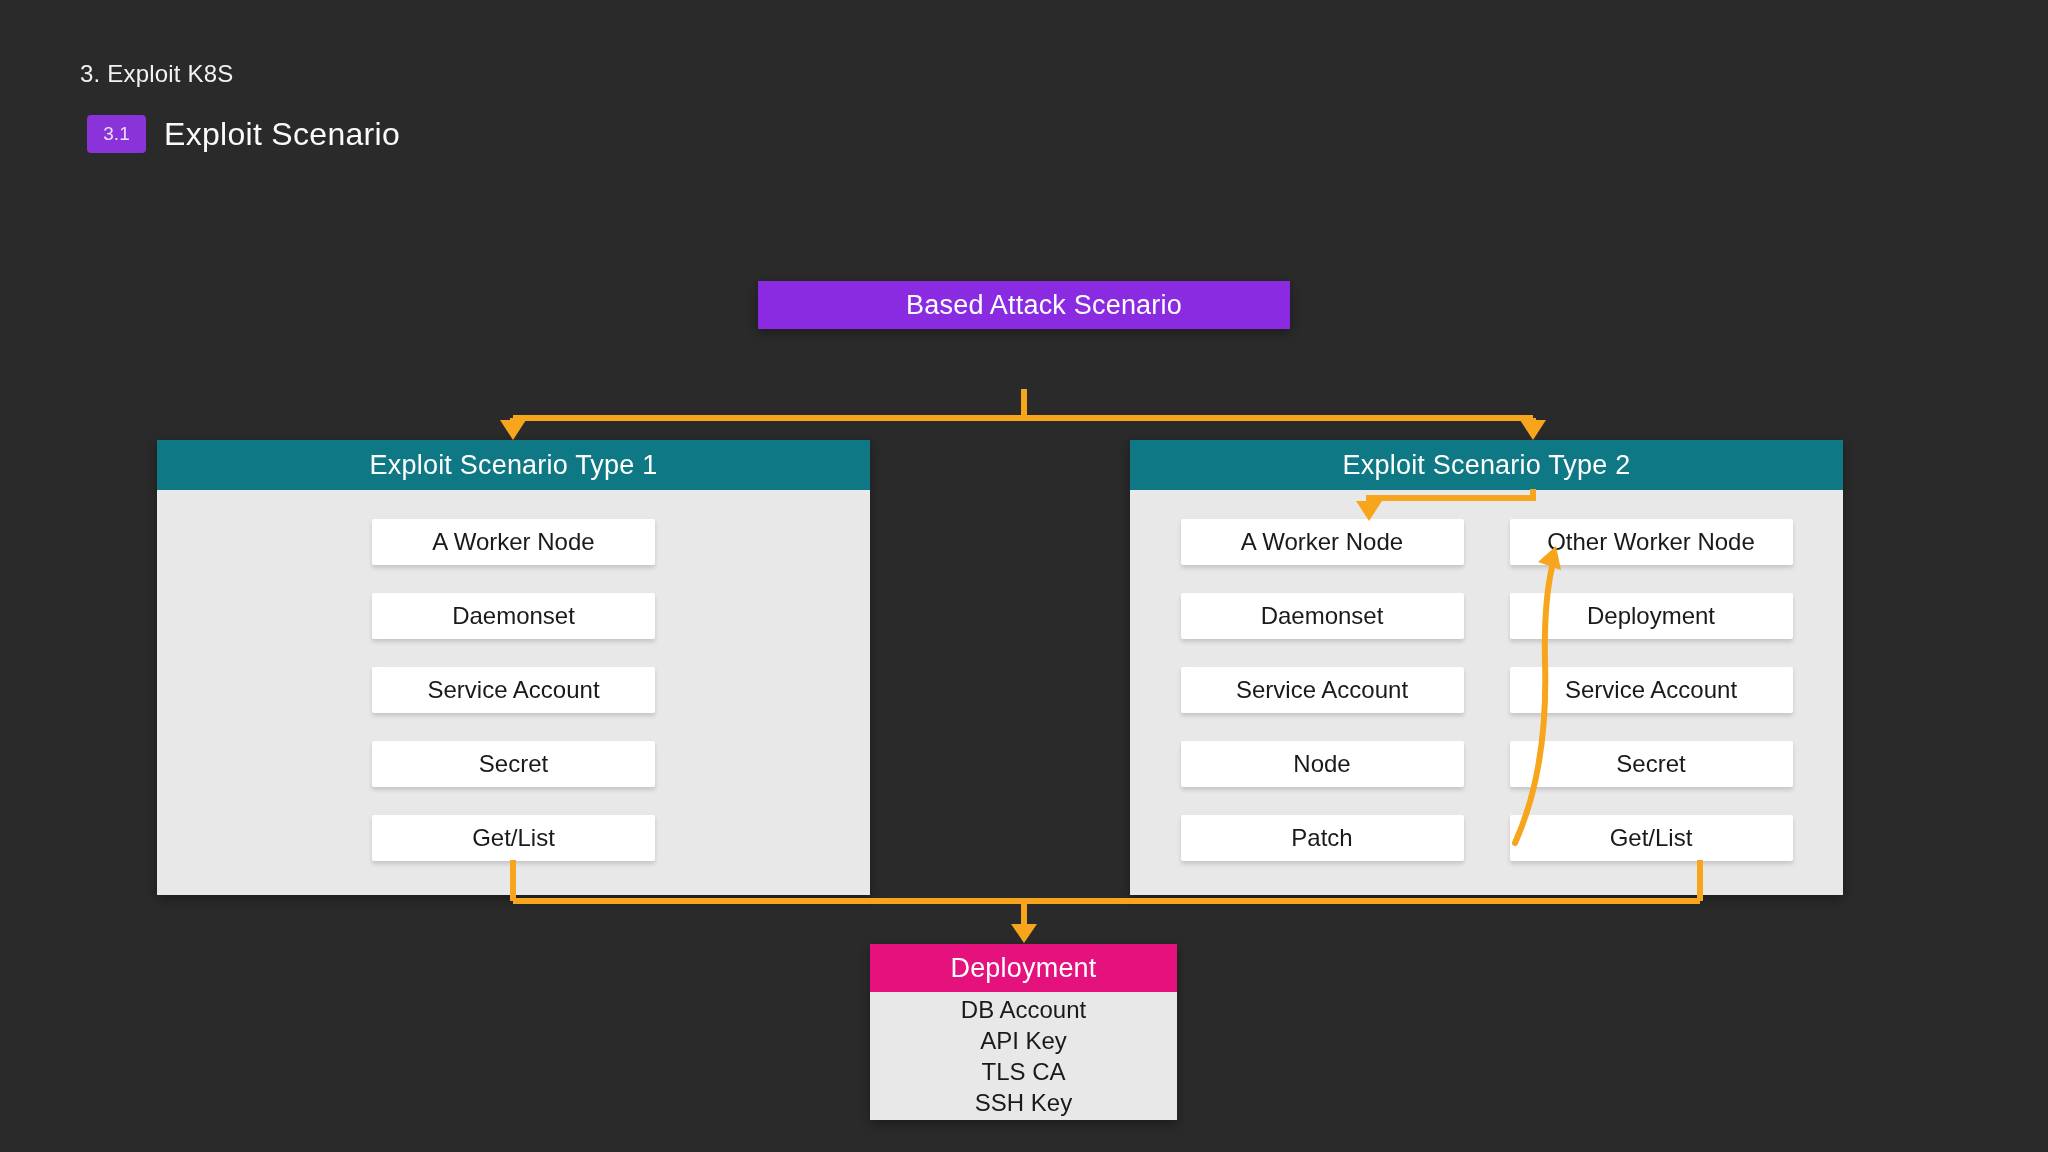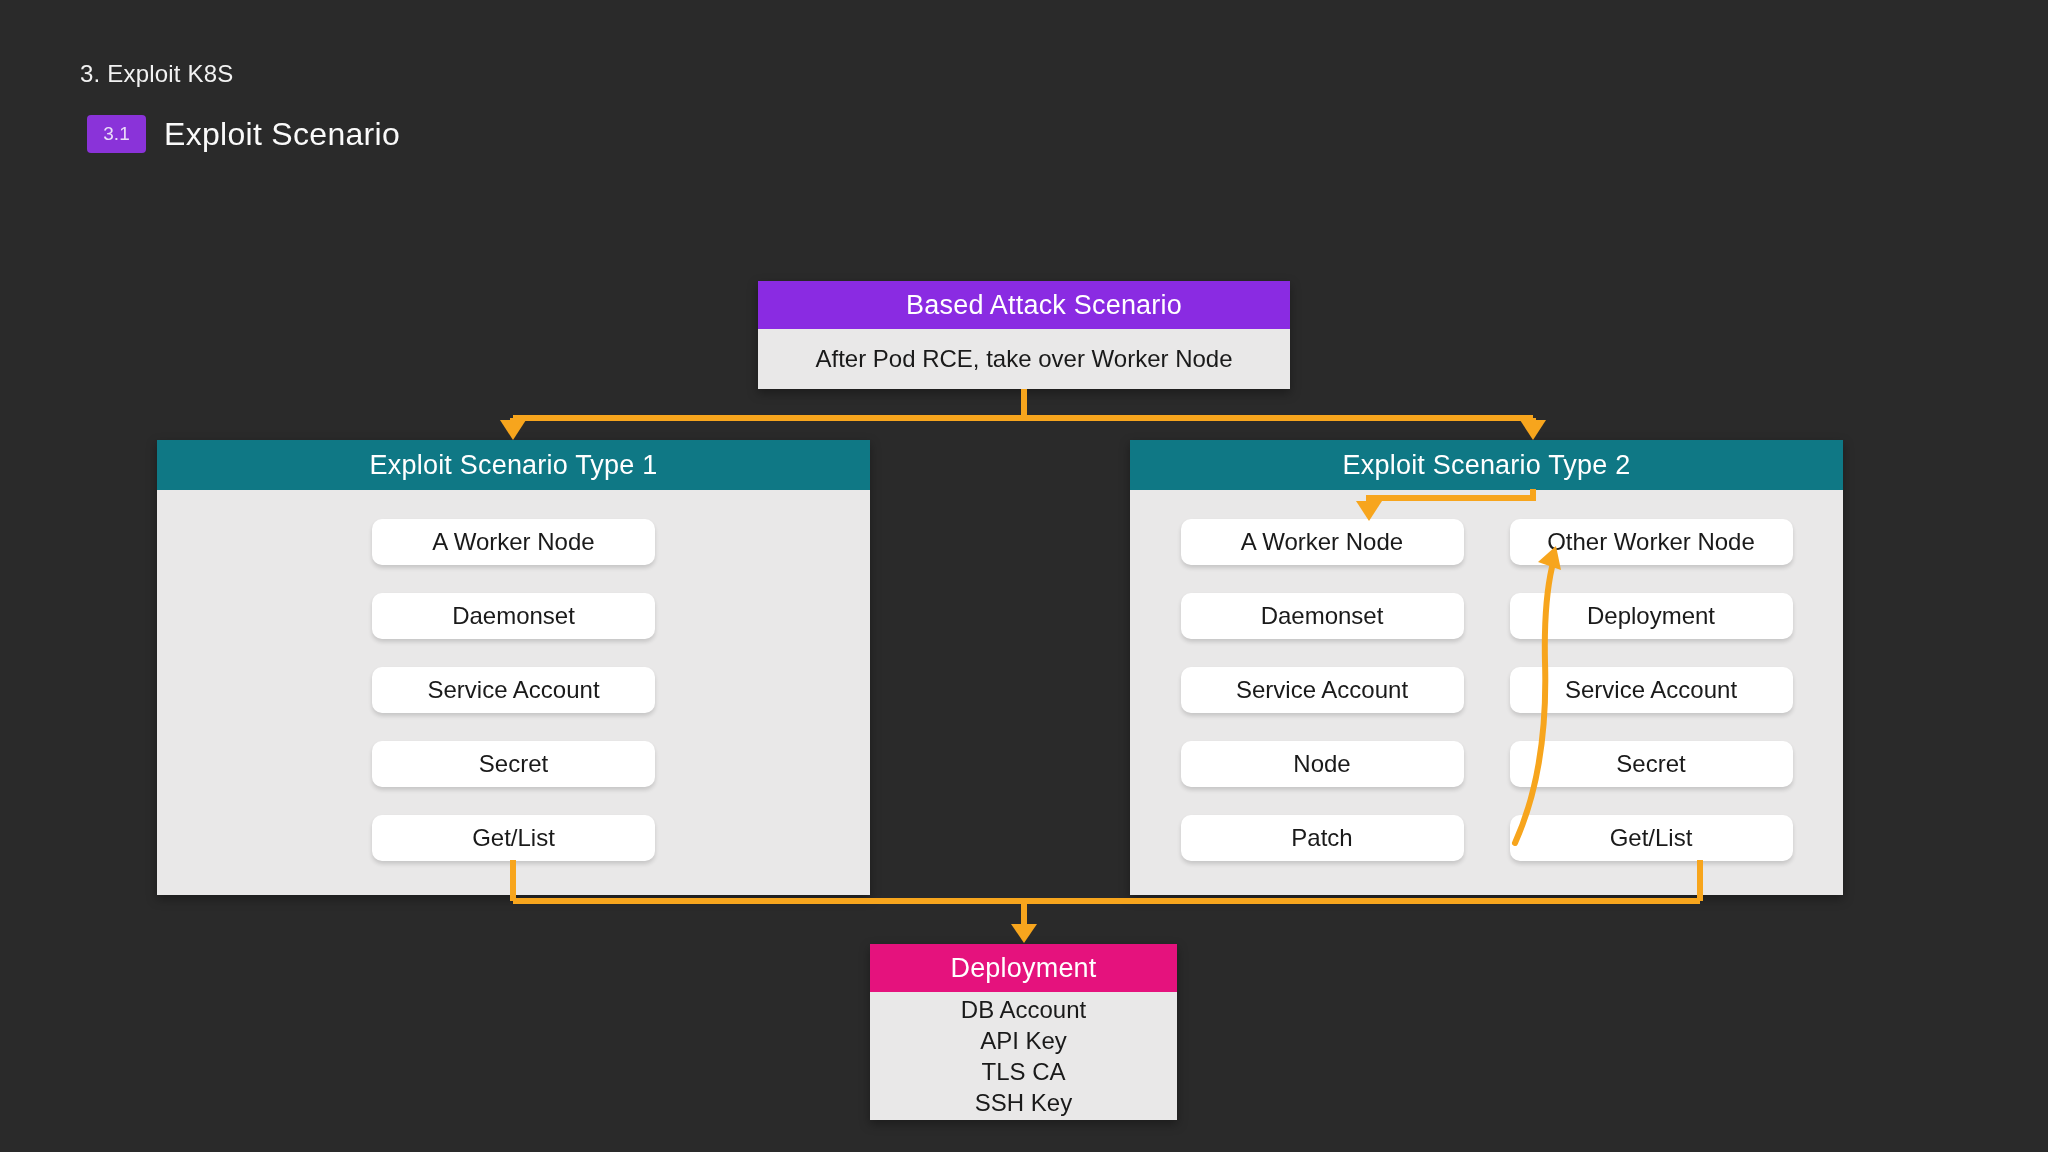--- a/index.html
+++ b/index.html
@@ -47,21 +47,21 @@
   }
   .type-box{top:440px;width:713px;height:455px;}
   .type1-box{left:157px;}
   .type2-box{left:1130px;}
   .type-box .node-body{
     height:405px;display:flex;flex-direction:row;justify-content:center;gap:46px;
     padding:29px 0 30px 0;
   }
   .col{display:flex;flex-direction:column;gap:28px;}
   .chip{
-    width:283px;height:46px;border-radius:10px;
+    width:283px;height:46px;border-radius:2px;
     background:var(--item-white,#FFFFFF);
     display:flex;align-items:center;justify-content:center;
     font-size:24px;color:var(--text-dark,#1A1A1A);
     box-shadow:0 3px 4px rgba(0,0,0,0.15);
   }
   .credential-box{left:870px;top:944px;width:307px;}
   .credential-box .node-body{
     padding:2px 0 2px 0;text-align:center;font-size:24px;line-height:31px;
   }
   .connectors{
@@ -94,21 +94,20 @@
 
     <path stroke-linecap="round" d="M1515 843 C1538 792 1547 728 1545 662 C1544 618 1547 589 1552 567"></path>
     <polygon points="1556,546 1561,570 1538,562"></polygon>
 
     <path d="M513 860 V901 M1700 860 V901 M513 901 H1700 M1024 901 V926"></path>
     <polygon points="1011,924 1037,924 1024,943"></polygon>
   </svg>
 
   <div class="node root-box">
     <div class="node-header hdr-purple">Based Attack Scenario</div>
-    <div class="node-body">After Pod RCE,  take over Worker Node</div>
   </div>
 
   <div class="node type-box type1-box">
     <div class="node-header hdr-teal">Exploit Scenario Type 1</div>
     <div class="node-body">
       <div class="col">
         <div class="chip">A Worker Node</div>
         <div class="chip">Daemonset</div>
         <div class="chip">Service Account</div>
         <div class="chip">Secret</div>

